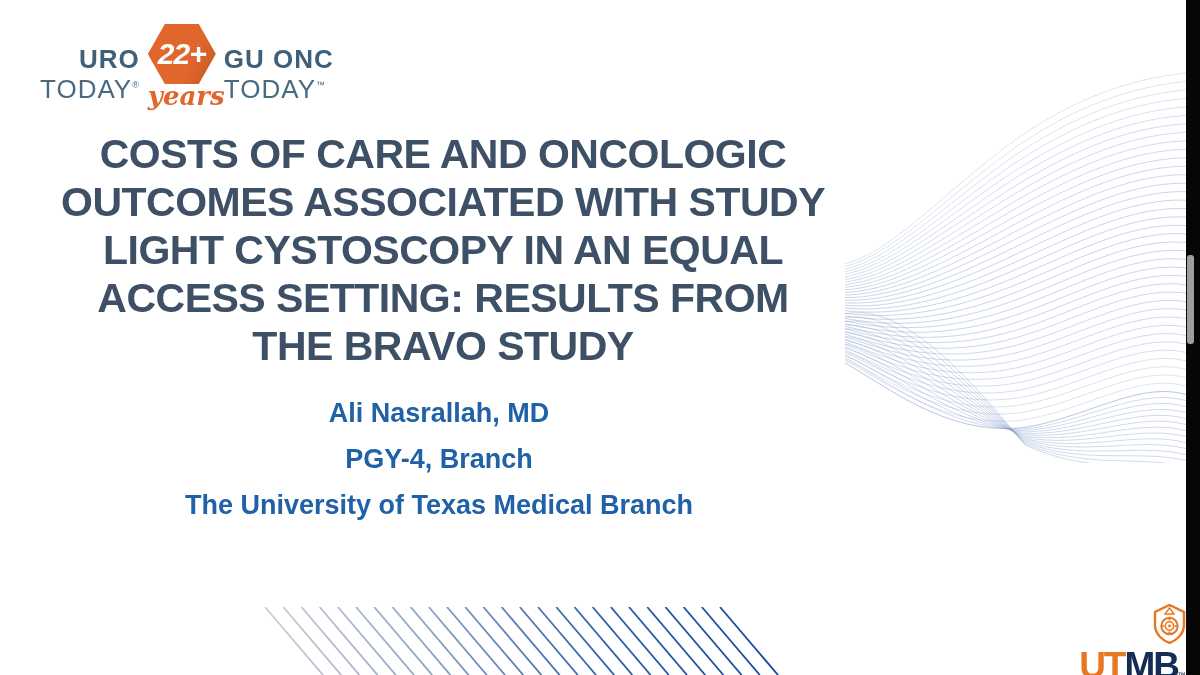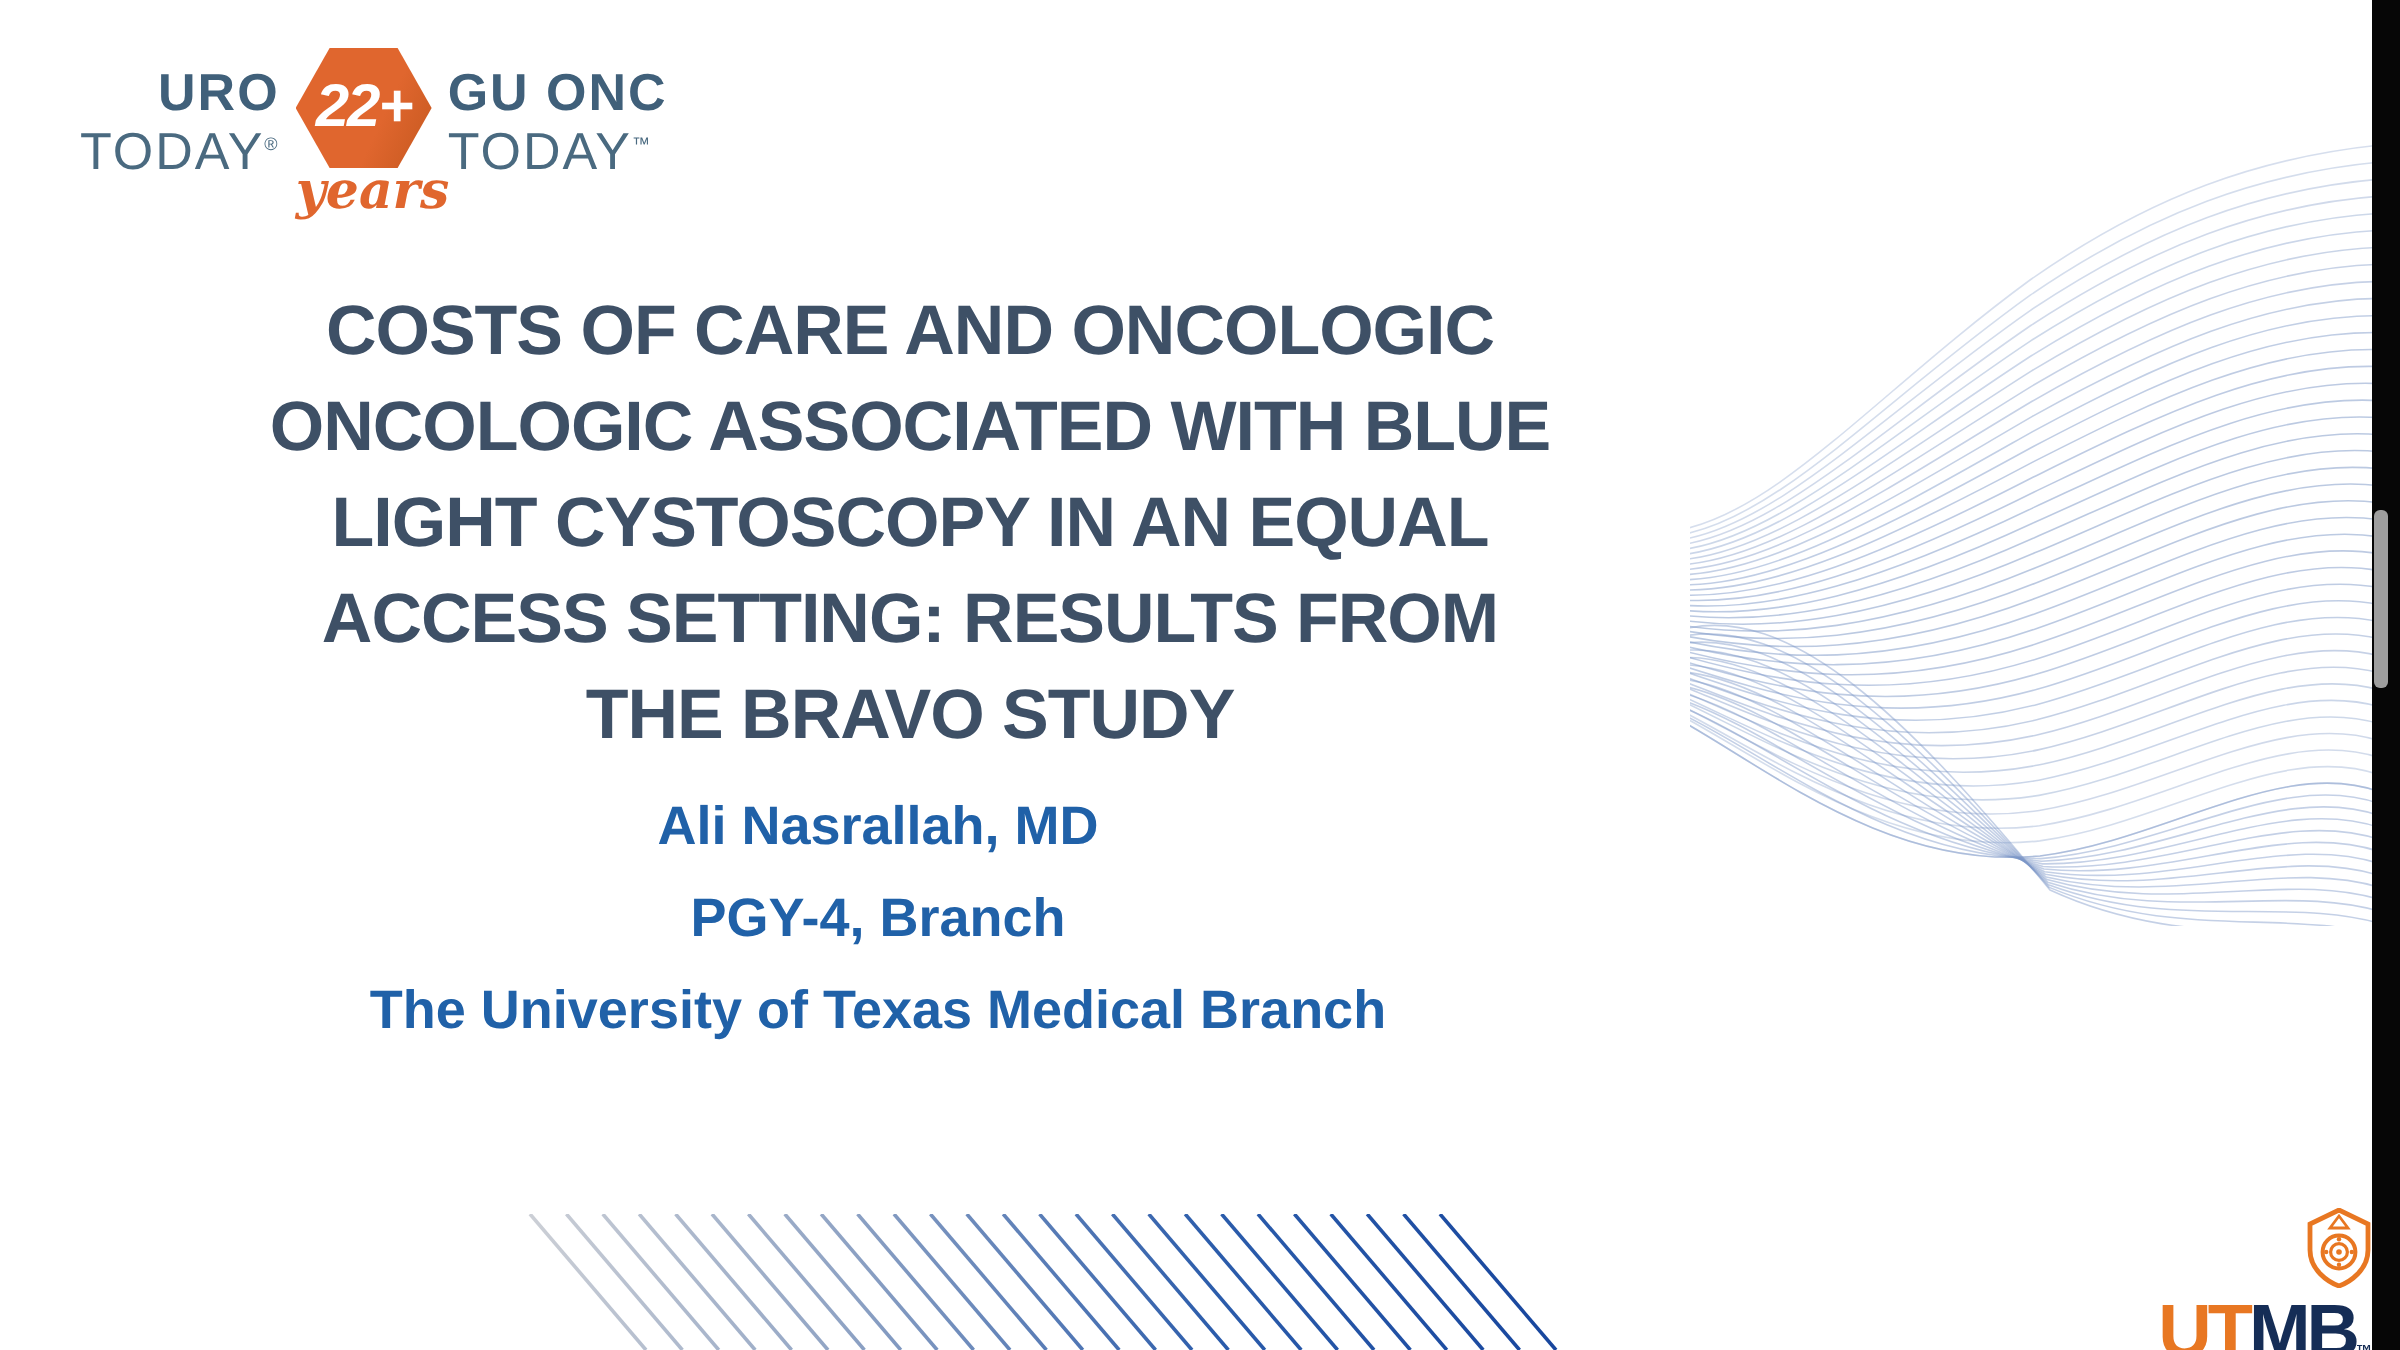--- a/index.html
+++ b/index.html
@@ -1,38 +1,38 @@
 <!DOCTYPE html>
 <html><head>
 <meta charset="utf-8">
 <style>
   html,body{margin:0;padding:0;}
   body{width:1200px;height:675px;overflow:hidden;background:#ffffff;font-family:"Liberation Sans",sans-serif;}
   .slide{position:relative;width:1200px;height:675px;background:#ffffff;overflow:hidden;}
 
   
   .uro-logo{position:absolute;left:40px;top:24px;display:flex;align-items:flex-start;gap:8px;}
-  .uro-col{display:flex;flex-direction:column;line-height:26px;color:#40607a;padding-top:9px;}
+  .uro-col{display:flex;flex-direction:column;line-height:26px;color:#40607a;padding-top:9px;margin-top:13px;}
   .uro-col.left{align-items:flex-end;}
   .uro-col.right{align-items:flex-start;}
   .uro-top{font-size:26px;font-weight:700;letter-spacing:1px;}
   .uro-bottom{font-size:26px;font-weight:400;letter-spacing:1px;color:#4a6a80;}
   .uro-bottom sup{font-size:9px;vertical-align:super;}
   .hex-wrap{position:relative;width:68px;height:92px;}
   .hexagon{position:absolute;left:0;top:0;width:68px;height:60px;
     background:linear-gradient(115deg,#e0662e 62%,#c5581f 100%);
     clip-path:polygon(25% 0%,75% 0%,100% 50%,75% 100%,25% 100%,0% 50%);
     display:flex;align-items:center;justify-content:center;}
   .hexagon span{color:#ffffff;font-weight:700;font-style:italic;font-size:30px;letter-spacing:-1px;}
   .years{position:absolute;left:0;top:57px;width:68px;text-align:center;color:#e0662e;
     font-family:"DejaVu Serif",serif;font-style:italic;font-weight:700;font-size:26px;}
 
   
-  .title{position:absolute;left:0;top:126px;width:878px;margin:16px;text-align:center;
-    color:#3e5066;font-weight:700;font-size:35px;line-height:48px;letter-spacing:-0.5px;}
+  .title{position:absolute;left:0;top:126px;width:878px;margin:4px;text-align:center;
+    color:#3e5066;font-weight:700;font-size:41px;line-height:48px;letter-spacing:-0.5px;}
   .title span{display:block;white-space:nowrap;}
   .authors{position:absolute;left:0;top:398px;width:878px;text-align:center;color:#2061a8;}
   .authors p{margin:0 0 16px 0;font-size:27px;line-height:30px;font-weight:700;}
 
   
   #wave{position:absolute;left:845px;top:28px;width:345px;height:435px;}
   #stripes{position:absolute;left:262px;top:607px;width:532px;height:68px;}
 
   
   .utmb{position:absolute;left:1040px;top:604px;width:146px;}
@@ -121,21 +121,21 @@
       <path d="M -5 304.3076923076923 C 46.15384615384615 304.6923076923077, 106.15384615384616 360.84615384615387, 178.07692307692307 410.46153846153845 C 243.07692307692307 425.84615384615387, 300 399.3076923076923, 350 417.38461538461536" fill="none" stroke="#7d96c8" stroke-width="0.8" stroke-opacity="0.45"></path>
       <path d="M -5 300.84615384615387 C 46.92307692307692 298.15384615384613, 106.92307692307692 355.0769230769231, 178.46153846153845 411.7692307692308 C 243.46153846153845 430.0769230769231, 300 405.84615384615387, 350 423.3076923076923" fill="none" stroke="#7d96c8" stroke-width="0.8" stroke-opacity="0.45"></path>
       <path d="M -5 297.38461538461536 C 47.69230769230769 291.61538461538464, 107.6923076923077 349.3076923076923, 178.84615384615384 413.0769230769231 C 243.84615384615384 434.3076923076923, 300 412.38461538461536, 350 429.2307692307692" fill="none" stroke="#7d96c8" stroke-width="0.8" stroke-opacity="0.45"></path>
       <path d="M -5 293.9230769230769 C 48.46153846153846 285.0769230769231, 108.46153846153847 343.53846153846155, 179.23076923076923 414.38461538461536 C 244.23076923076923 438.53846153846155, 300 418.9230769230769, 350 435.15384615384613" fill="none" stroke="#7d96c8" stroke-width="0.8" stroke-opacity="0.45"></path>
       <path d="M -5 290.46153846153845 C 49.23076923076923 278.53846153846155, 109.23076923076923 337.7692307692308, 179.6153846153846 415.6923076923077 C 244.6153846153846 442.7692307692308, 300 425.46153846153845, 350 441.0769230769231" fill="none" stroke="#7d96c8" stroke-width="0.8" stroke-opacity="0.45"></path>
       <path d="M -5 287 C 50 272, 110 332, 180 417 C 245 447, 300 432, 350 447" fill="none" stroke="#7d96c8" stroke-width="0.8" stroke-opacity="0.45"></path>
     </svg>
 
   <h1 class="title">
     <span>COSTS OF CARE AND ONCOLOGIC</span>
-    <span>ONCOLOGIC ASSOCIATED WITH BLUE</span>
+    <span>OUTCOMES ASSOCIATED WITH STUDY</span>
     <span>LIGHT CYSTOSCOPY IN AN EQUAL</span>
     <span>ACCESS SETTING: RESULTS FROM</span>
     <span>THE BRAVO STUDY</span>
   </h1>
 
   <div class="authors">
     <p>Ali Nasrallah, MD</p>
     <p>PGY-4, Branch</p>
     <p>The University of Texas Medical Branch</p>
   </div>

